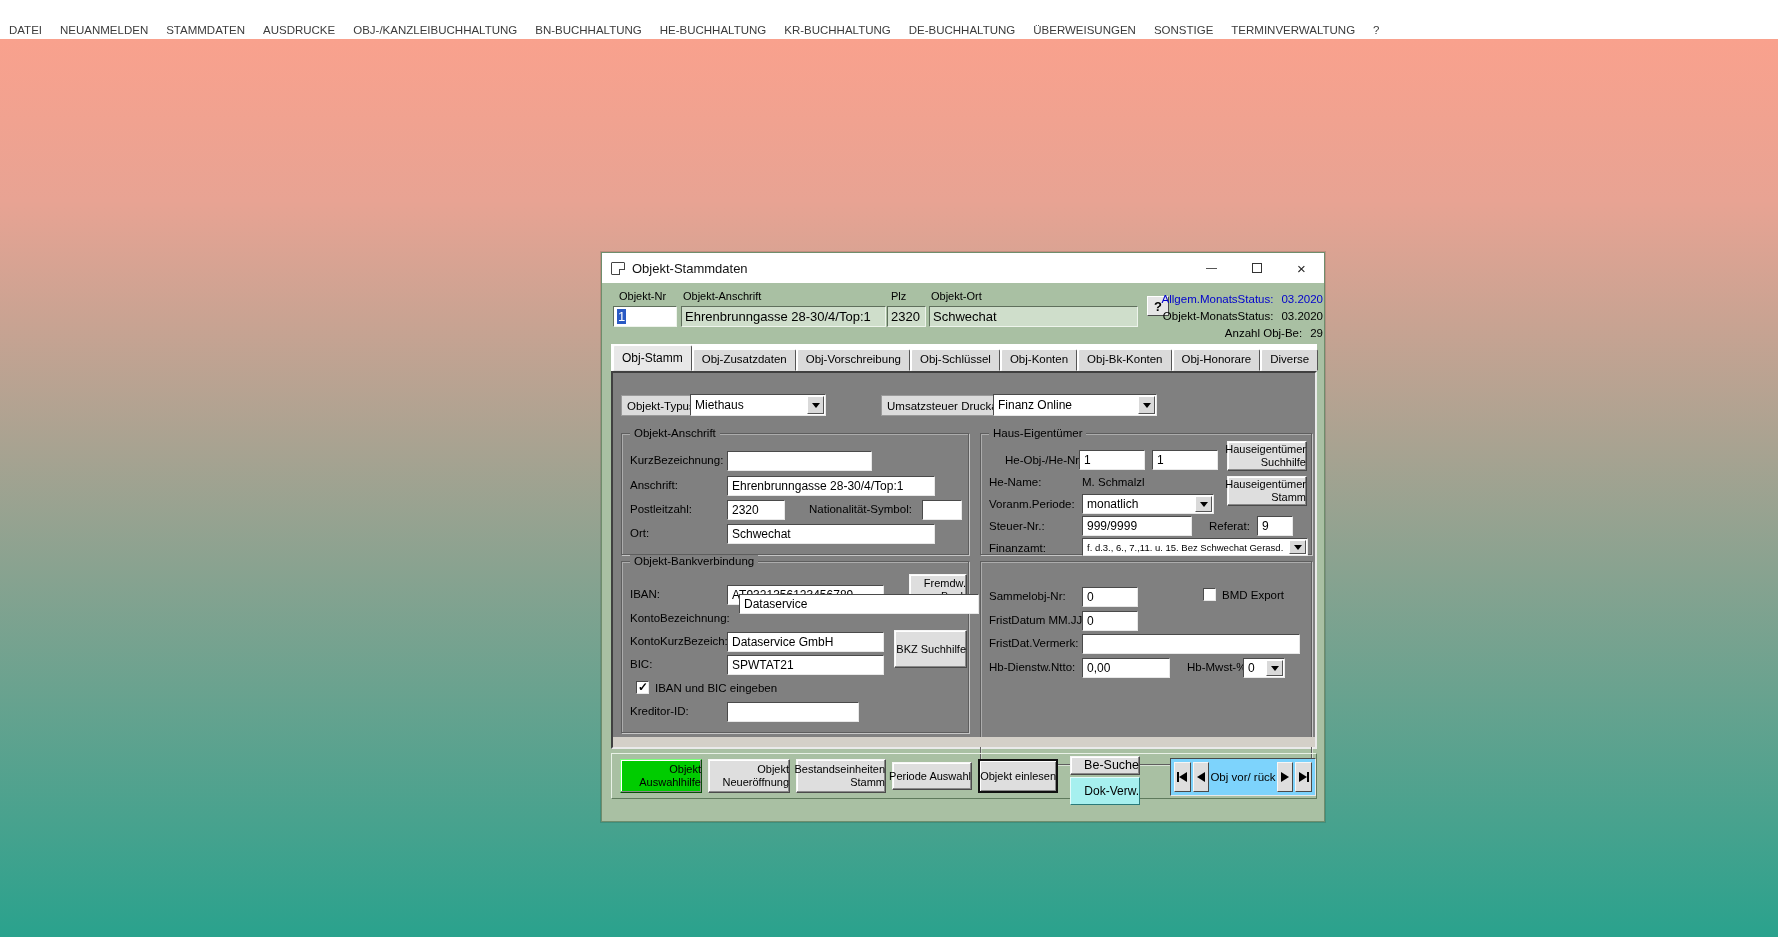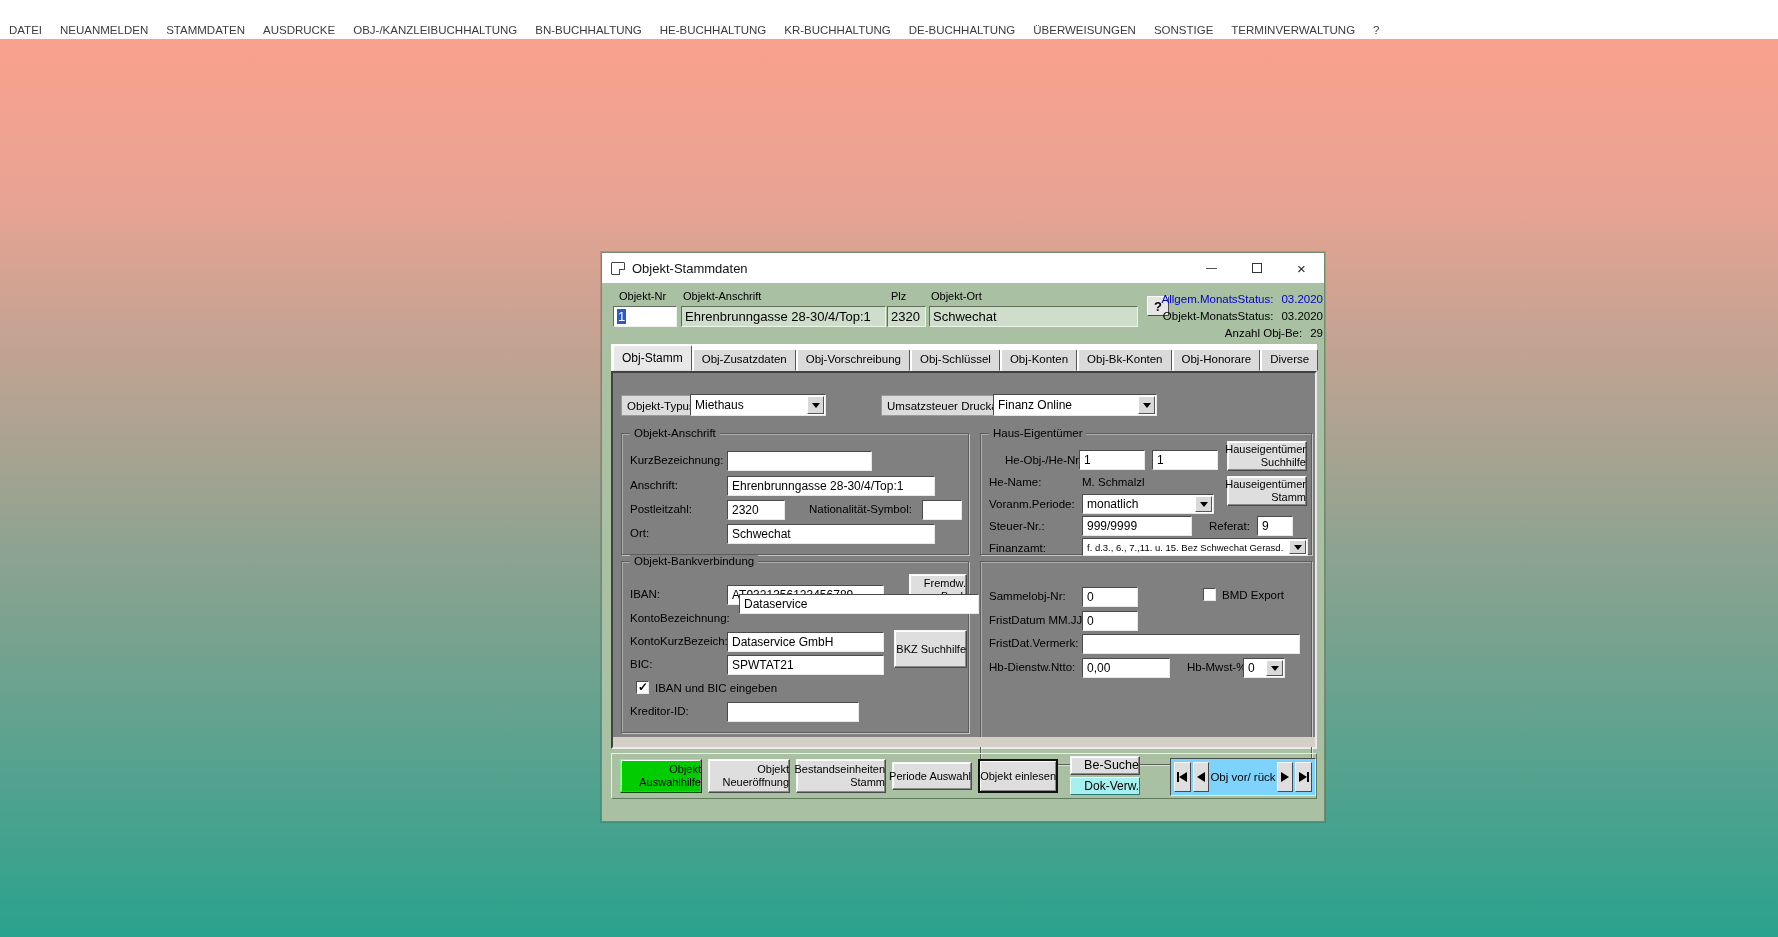--- a/index.html
+++ b/index.html
@@ -293,21 +293,21 @@
       </div>
       <div class="btn" style="left:280px; top:8px; width:80px; height:28px;">
         <span>Periode Auswahl</span>
       </div>
       <div class="btn default" style="left:366px; top:5px; width:80px; height:34px;">
         <span>Objekt einlesen</span>
       </div>
       <div class="btn besuche-btn" style="left:458px; top:2px; width:70px; height:19px;">
         <span>Be-Suche</span>
       </div>
-      <div class="btn cyan-btn" style="left:458px; top:23px; width:70px; height:18px;">
+      <div class="btn cyan-btn" style="left:458px; top:23px; width:70px; height:28px;">
         <span>Dok-Verw.</span>
       </div>
       <div class="navbox">
         <div class="nav-btn">
             <span class="vbar"></span>
             <span class="tri-l"></span>
           </div>
         <div class="nav-btn">
             <span class="tri-l"></span>
           </div>

